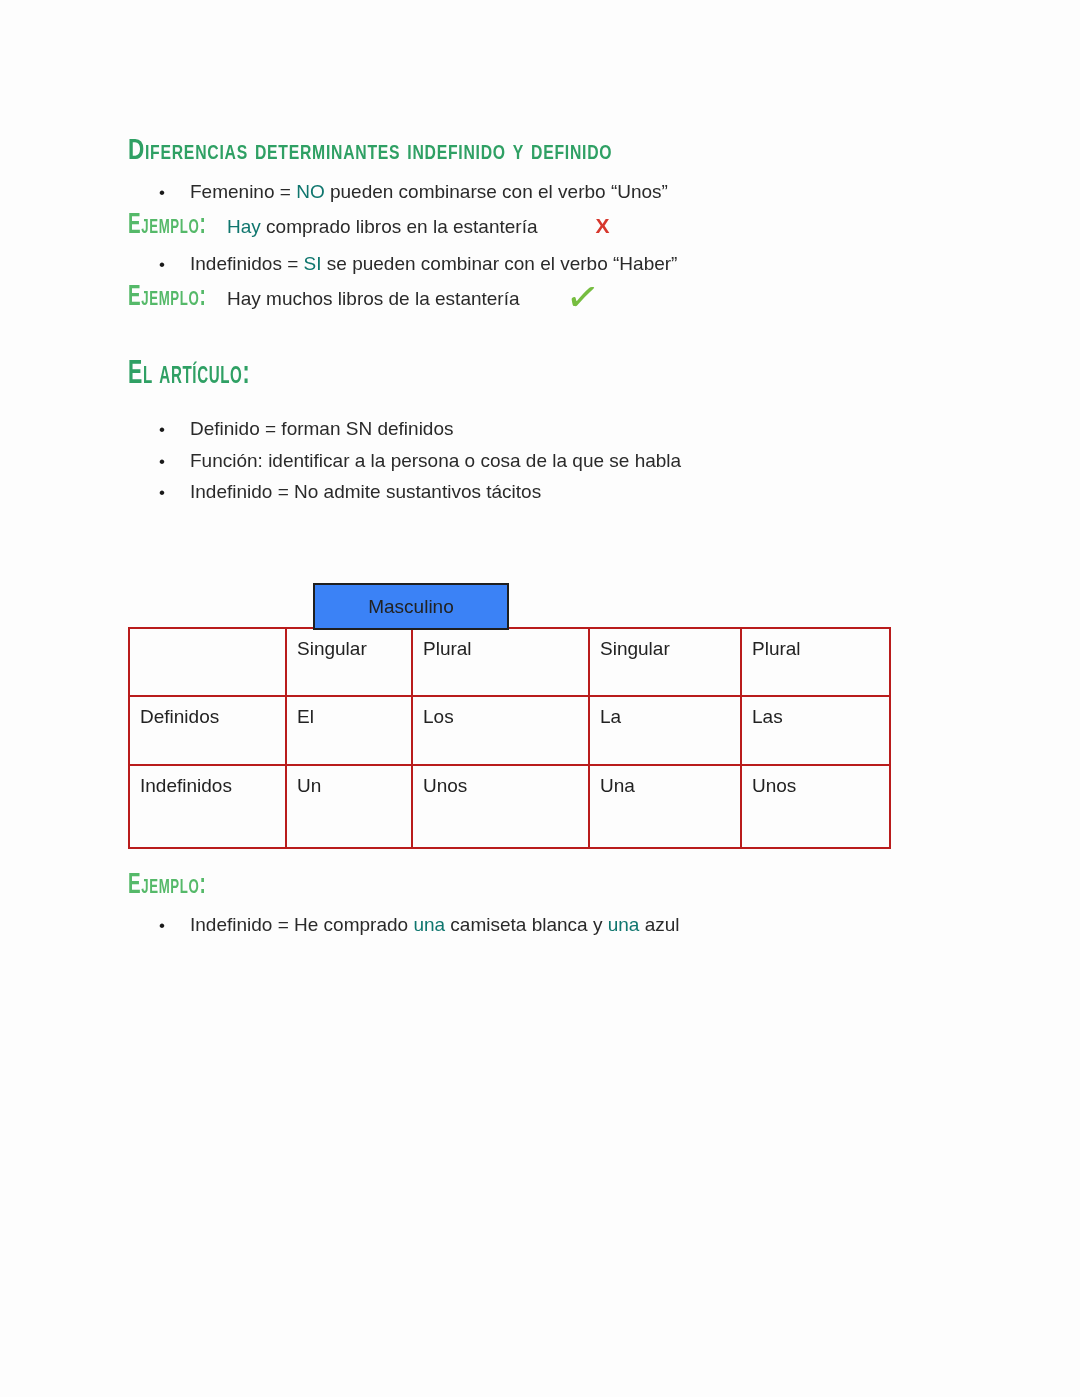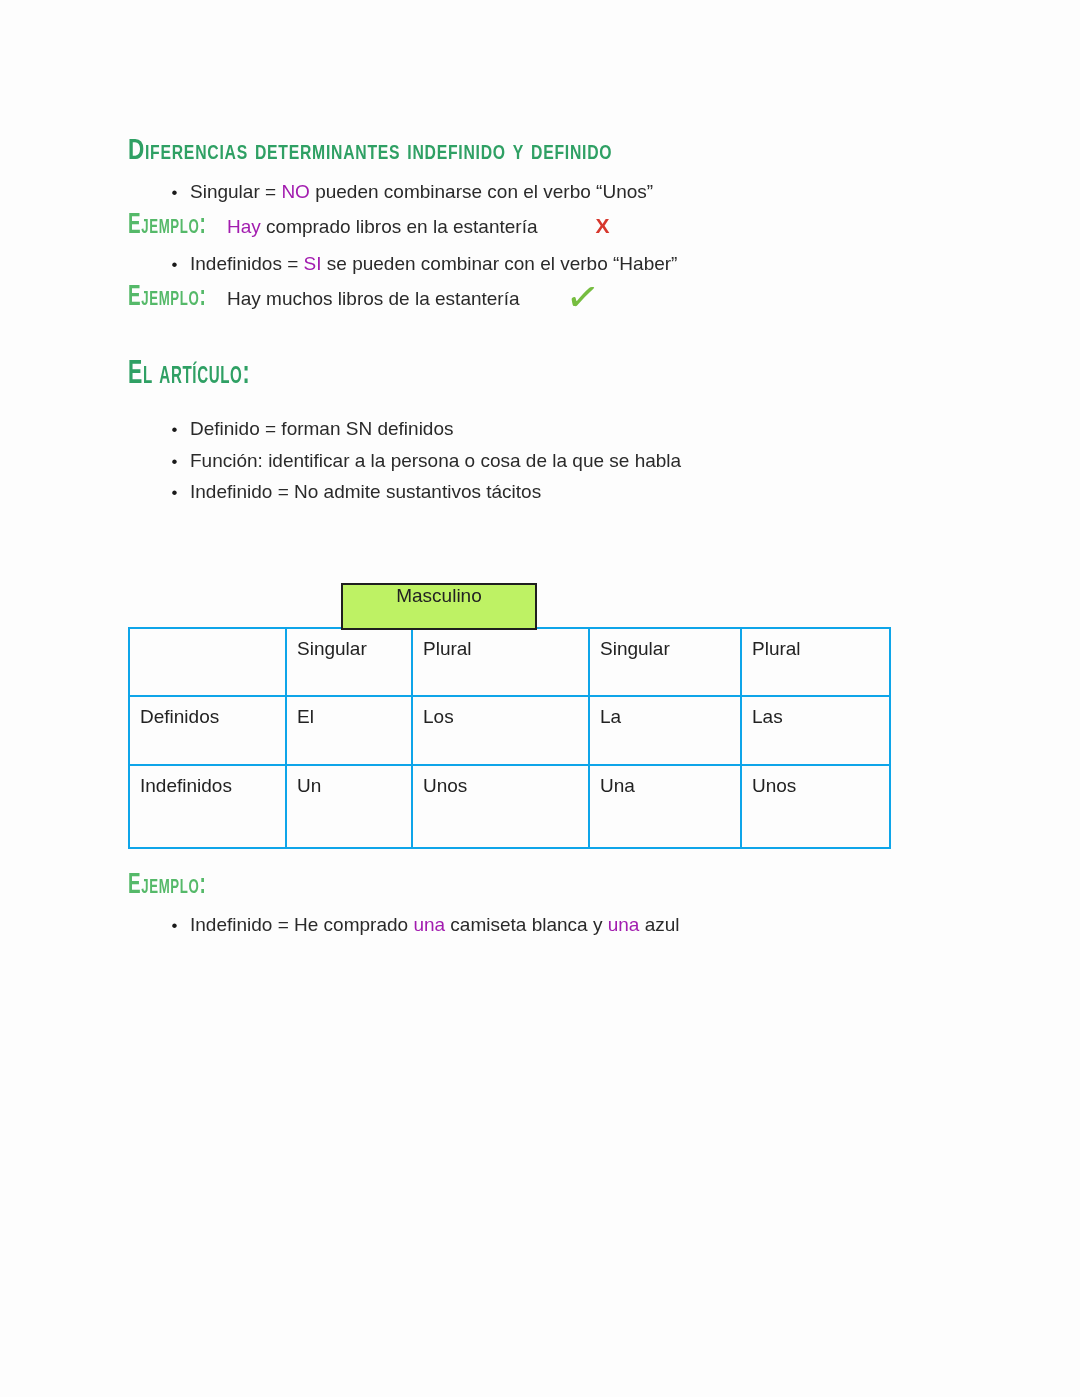--- a/index.html
+++ b/index.html
@@ -6,21 +6,21 @@
   .page {
     position: relative;
     width: 1080px;
     height: 1397px;
     margin: 0 auto;
     background: #fdfdfd;
     font-family: "Liberation Sans", sans-serif;
     color: #2a2a2a;
     overflow: hidden;
   }
-  .line { position: absolute; left: 128px; white-space: nowrap; text-align: center; }
+  .line { position: absolute; left: 128px; white-space: nowrap; }
 
   
   .hand {
     display: inline-block;
     font-weight: 700;
     font-variant: small-caps;
     letter-spacing: 1px;
     transform-origin: 0 100%;
     white-space: nowrap;
   }
@@ -37,21 +37,21 @@
   .ejemplo-label {
     font-size: 30px;
     color: #55b969;
     transform: scaleX(0.63);
     width: 99px;
     flex: 0 0 99px;
     overflow: visible;
   }
 
   .body-text { font-size: 19px; line-height: 24px; }
-  .red { color: #a21caf; }
+  .red { color: #0f766e; }
 
   .bullet-line { display: flex; align-items: baseline; }
   .bullet-dot {
     display: inline-block;
     margin-left: 31px;
     width: 31px;
     flex: 0 0 31px;
     font-size: 17px;
     color: #1a1a1a;
   }
@@ -80,57 +80,57 @@
   .gram-table {
     position: absolute;
     left: 128px;
     top: 627px;
     border-collapse: collapse;
     table-layout: fixed;
     width: 761px;
     z-index: 1;
   }
   .gram-table td {
-    border: 2px solid #0ea5e9;
+    border: 2px solid #b91c1c;
     vertical-align: top;
     padding: 9px 4px 0 10px;
     font-size: 19px;
     color: #222;
     background: transparent;
   }
   .row-header  td { height: 57px; }
   .row-def     td { height: 58px; }
   .row-indef   td { height: 72px; }
 
   .group-box {
     position: absolute;
-    background: #bef264;
+    background: #3b82f6;
     border: 2px solid #1f1f1f;
     z-index: 2;
     display: flex;
+    align-items: center;
     justify-content: center;
     font-size: 19px;
     color: #222;
-    margin-left: 28px;
   }
   .box-masculino { left: 313px; top: 583px; width: 192px; height: 43px; }
   .box-femenino  { left: 638px; top: 579px; width: 207px; height: 45px; }
 </style>
 </head>
 <body>
 
 <div class="page">
 
   <div class="line" style="top:132px">
     <span class="hand title-hand">Diferencias determinantes indefinido y definido</span>
   </div>
 
   <div class="line bullet-line body-text" style="top:180px">
     <span class="bullet-dot">•</span>
-    <span><span>Singular = </span><span class="red">NO</span><span> pueden combinarse con el verbo “Unos”</span></span>
+    <span><span>Femenino = </span><span class="red">NO</span><span> pueden combinarse con el verbo “Unos”</span></span>
   </div>
 
   <div class="line ejemplo-line" style="top:206px">
     <span class="hand ejemplo-label">Ejemplo:</span>
     <span class="body-text"><span class="red">Hay</span><span> comprado libros en la estantería</span><span class="x-mark">X</span></span>
   </div>
 
   <div class="line bullet-line body-text" style="top:252px">
     <span class="bullet-dot">•</span>
     <span><span>Indefinidos = </span><span class="red">SI</span><span> se pueden combinar con el verbo “Haber”</span></span>

